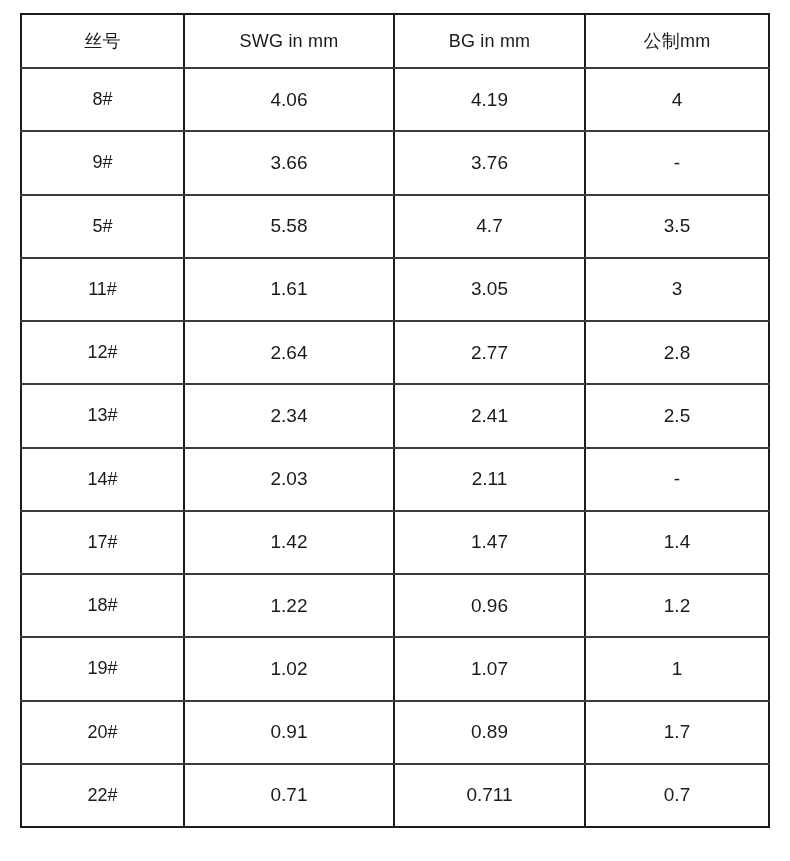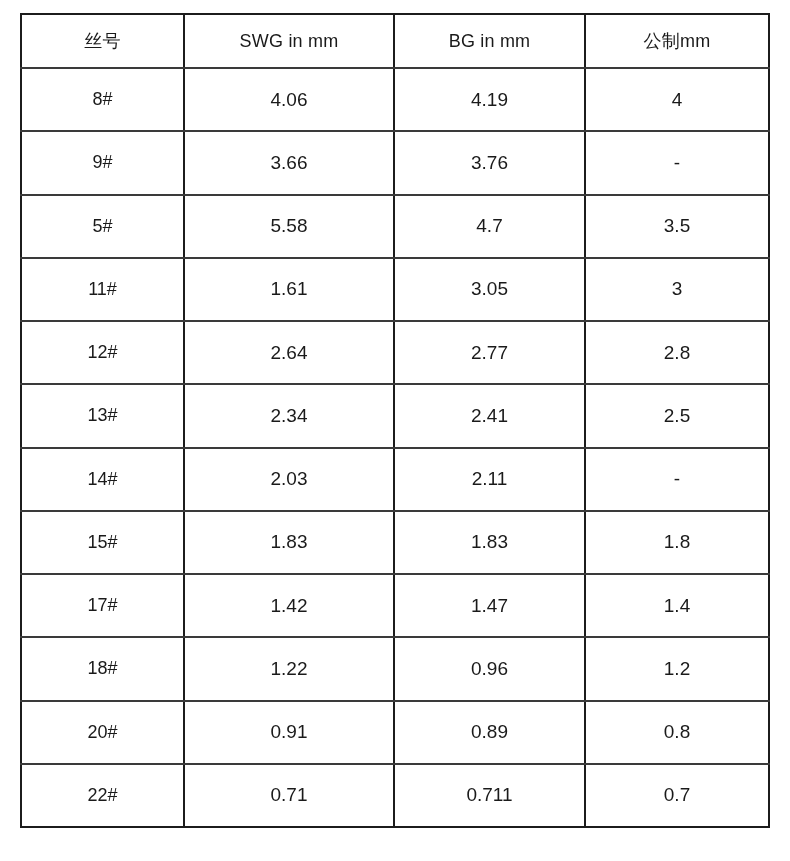--- a/index.html
+++ b/index.html
@@ -123,42 +123,42 @@
         <td>2.41</td>
         <td>2.5</td>
       </tr>
       <tr>
         <td class="gauge-cell">14#</td>
         <td>2.03</td>
         <td>2.11</td>
         <td>-</td>
       </tr>
       <tr>
-        <td class="gauge-cell">15#</td>
-        <td>1.83</td>
-        <td>1.83</td>
-        <td>1.8</td>
-      </tr>
-      <tr>
         <td class="gauge-cell">17#</td>
         <td>1.42</td>
         <td>1.47</td>
         <td>1.4</td>
       </tr>
       <tr>
         <td class="gauge-cell">18#</td>
         <td>1.22</td>
         <td>0.96</td>
         <td>1.2</td>
       </tr>
       <tr>
+        <td class="gauge-cell">19#</td>
+        <td>1.02</td>
+        <td>1.07</td>
+        <td>1</td>
+      </tr>
+      <tr>
         <td class="gauge-cell">20#</td>
         <td>0.91</td>
         <td>0.89</td>
-        <td>0.8</td>
+        <td>1.7</td>
       </tr>
       <tr>
         <td class="gauge-cell">22#</td>
         <td>0.71</td>
         <td>0.711</td>
         <td>0.7</td>
       </tr>
     </tbody>
 </table>
 

